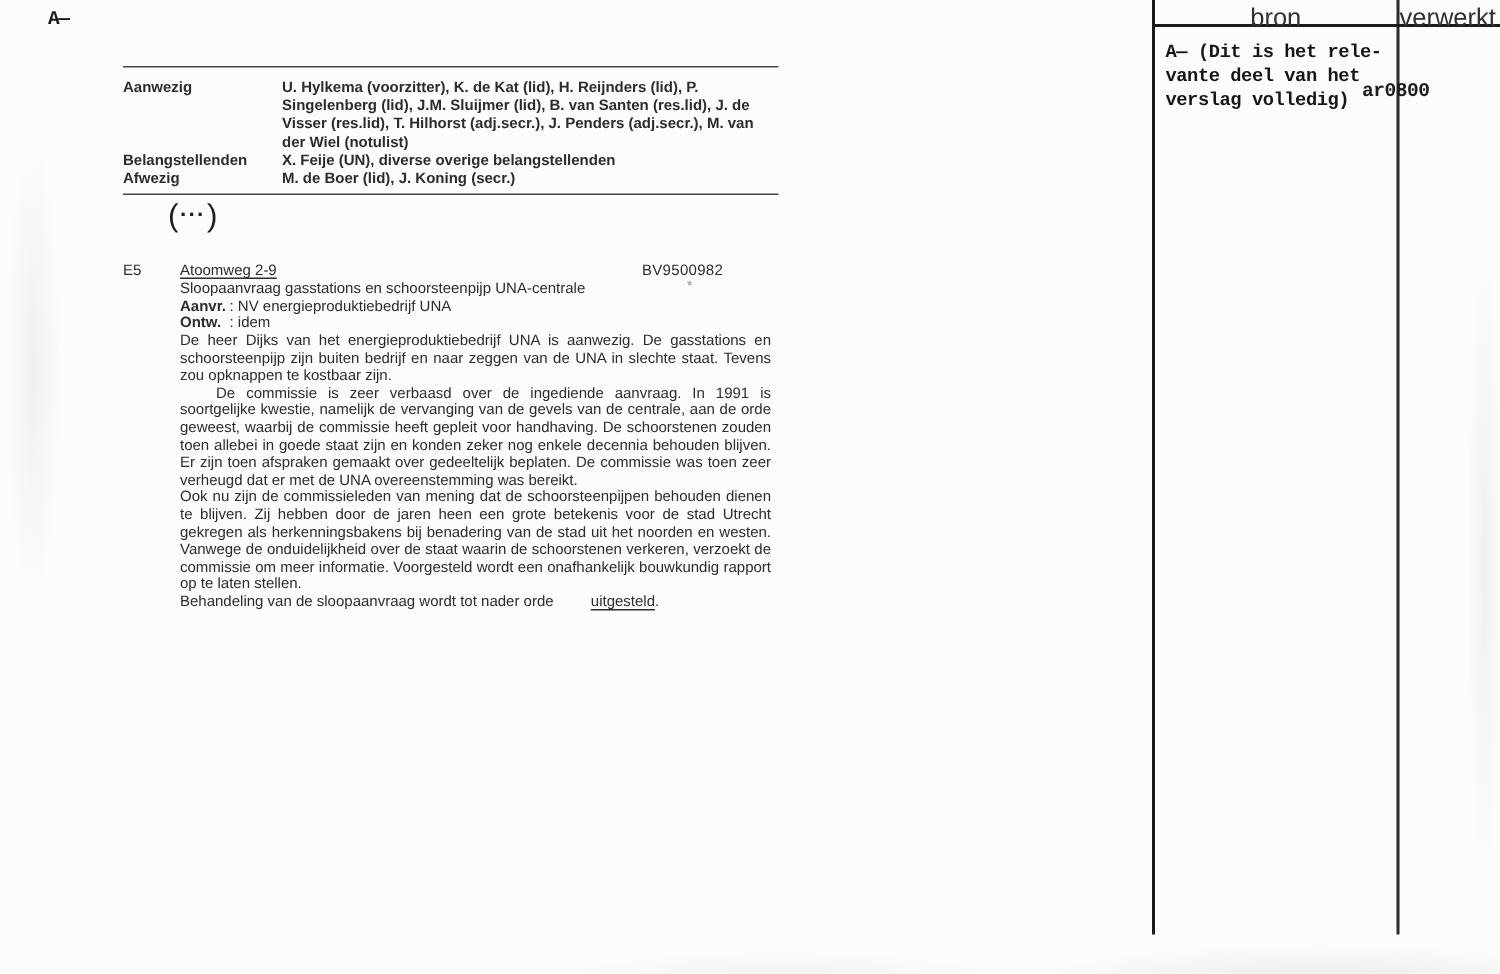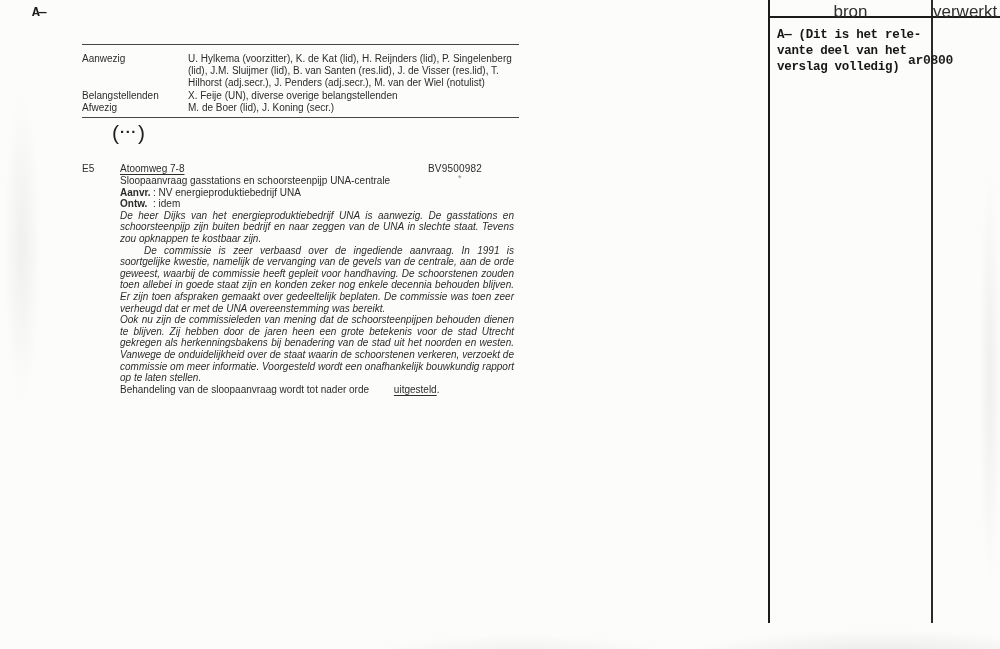--- a/index.html
+++ b/index.html
@@ -38,38 +38,38 @@
     color:#222;
   }
   .intro { margin-top:8px; width:446px; line-height:12.5px; }
   .rule {
     border:none; border-top:1.7px solid #464646; margin:0; width:437px;
   }
   .rule-1 { margin-top:11px; }
   .rule-2 { margin-top:3px; }
 
   .attendance { margin-top:8px; line-height:12.2px; }
-  .att-row { display:flex; }
+  .att-row { display:flex;font-weight:bold; }
   .att-label { width:106px; flex:none; }
   .att-value { width:331px; flex:none; }
 
   .omission { margin-top:7px; padding-left:30px; height:24px; color:#1f1f1f; }
   .omission .paren { font-size:21px; font-weight:400; vertical-align:middle; }
   .omission .dots  { font-size:15px; font-weight:700; letter-spacing:1.5px;
                      position:relative; top:-3px; margin:0 1px; }
 
   .item { margin-top:14px; display:flex; }
   .item-code { width:38px; flex:none; }
   .item-body { width:399px; flex:none; position:relative; line-height:11.6px; }
   .item-address { text-decoration:underline; text-decoration-thickness:1.2px;
                   text-underline-offset:2px; display:inline-block; line-height:12px; }
   .item-ref { position:absolute; left:308px; top:0; letter-spacing:0.2px; }
   .ref-mark { position:absolute; left:338px; top:10px; font-size:9px; color:#8b8b88; }
   .kv .kv-label { font-weight:700; display:inline-block; width:33px; }
-  .para { margin:0; width:394px; text-align:justify;font-style:italic; }
+  .para { margin:0; width:394px; text-align:justify; }
   .para.indented { text-indent:24px; }
   .decision { width:394px; }
   .decision .emph { text-decoration:underline; text-decoration-thickness:1.2px;
                     text-underline-offset:2px;margin-left:22px; }
 
   
   .vline { position:absolute; top:0; width:2px; height:623px; background:#1b1b1b; }
   .vline-left { left:768px; }
   .vline-mid  { left:931px; background:#2a2a2a; }
   .header-rule { position:absolute; left:768px; top:16px; width:232px; height:1.8px; background:#1b1b1b; }
@@ -115,21 +115,21 @@
     </div>
 
     <hr class="rule rule-2">
 
     <div class="omission"><span class="paren">(</span><span class="dots">...</span><span class="paren">)</span></div>
 
     <div class="item">
       <div class="item-code">E5</div>
       <div class="item-body">
         <div>
-          <span class="item-address">Atoomweg 7-8</span>
+          <span class="item-address">Atoomweg 2-9</span>
           <span class="item-ref">BV9500982</span>
           <span class="ref-mark">*</span>
         </div>
         <div>Sloopaanvraag gasstations en schoorsteenpijp UNA-centrale</div>
         <div class="kv">
           <span class="kv-label">Aanvr.</span><span>: NV energieproduktiebedrijf UNA</span>
         </div>
         <div class="kv">
           <span class="kv-label">Ontw.</span><span>: idem</span>
         </div>

